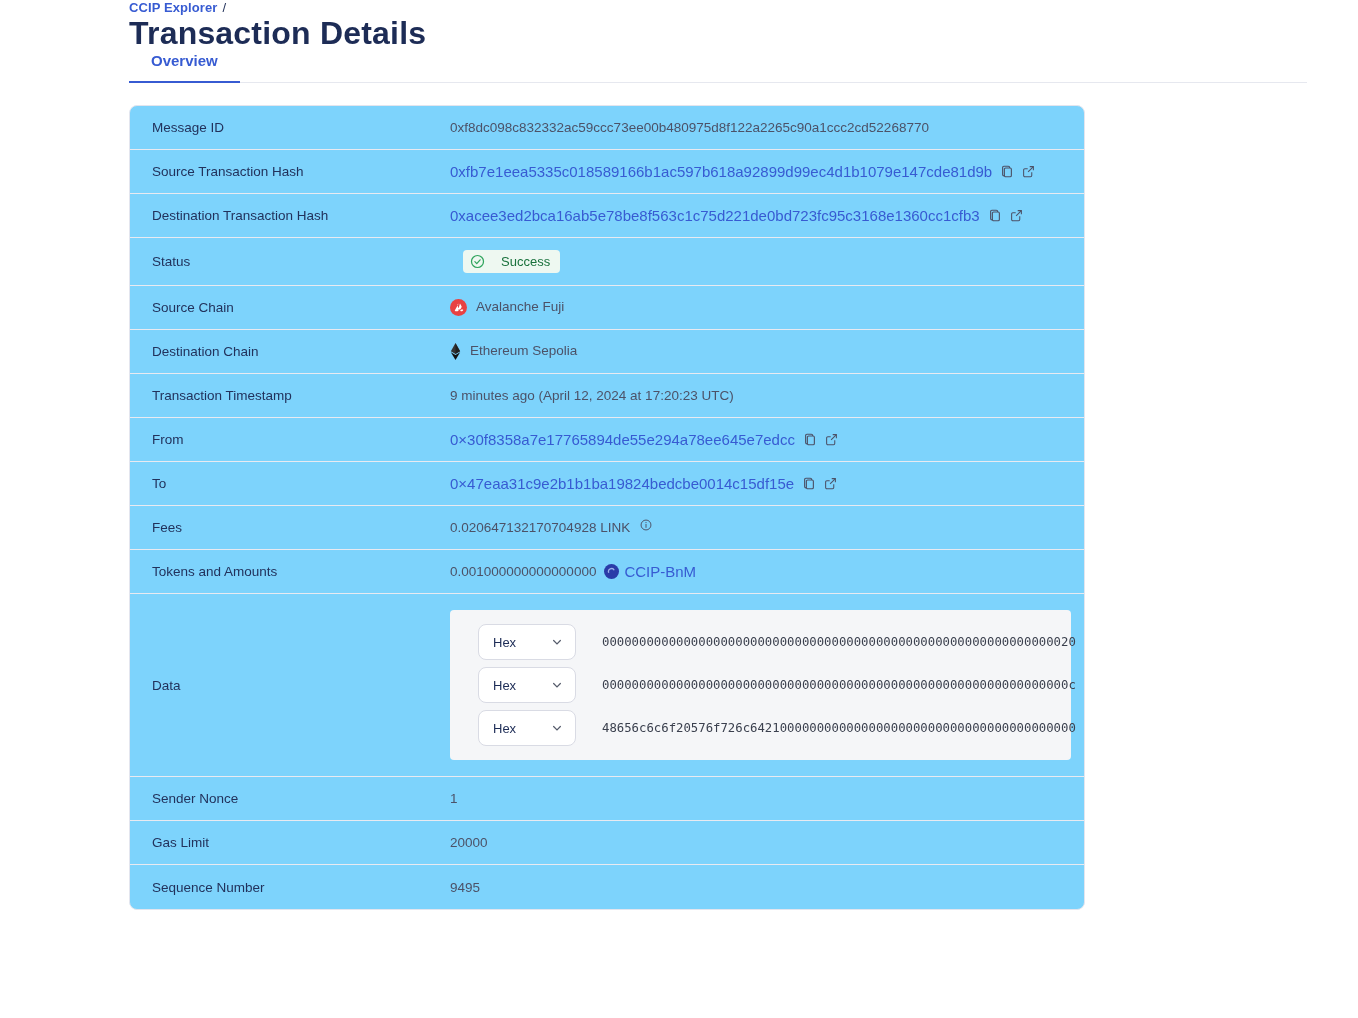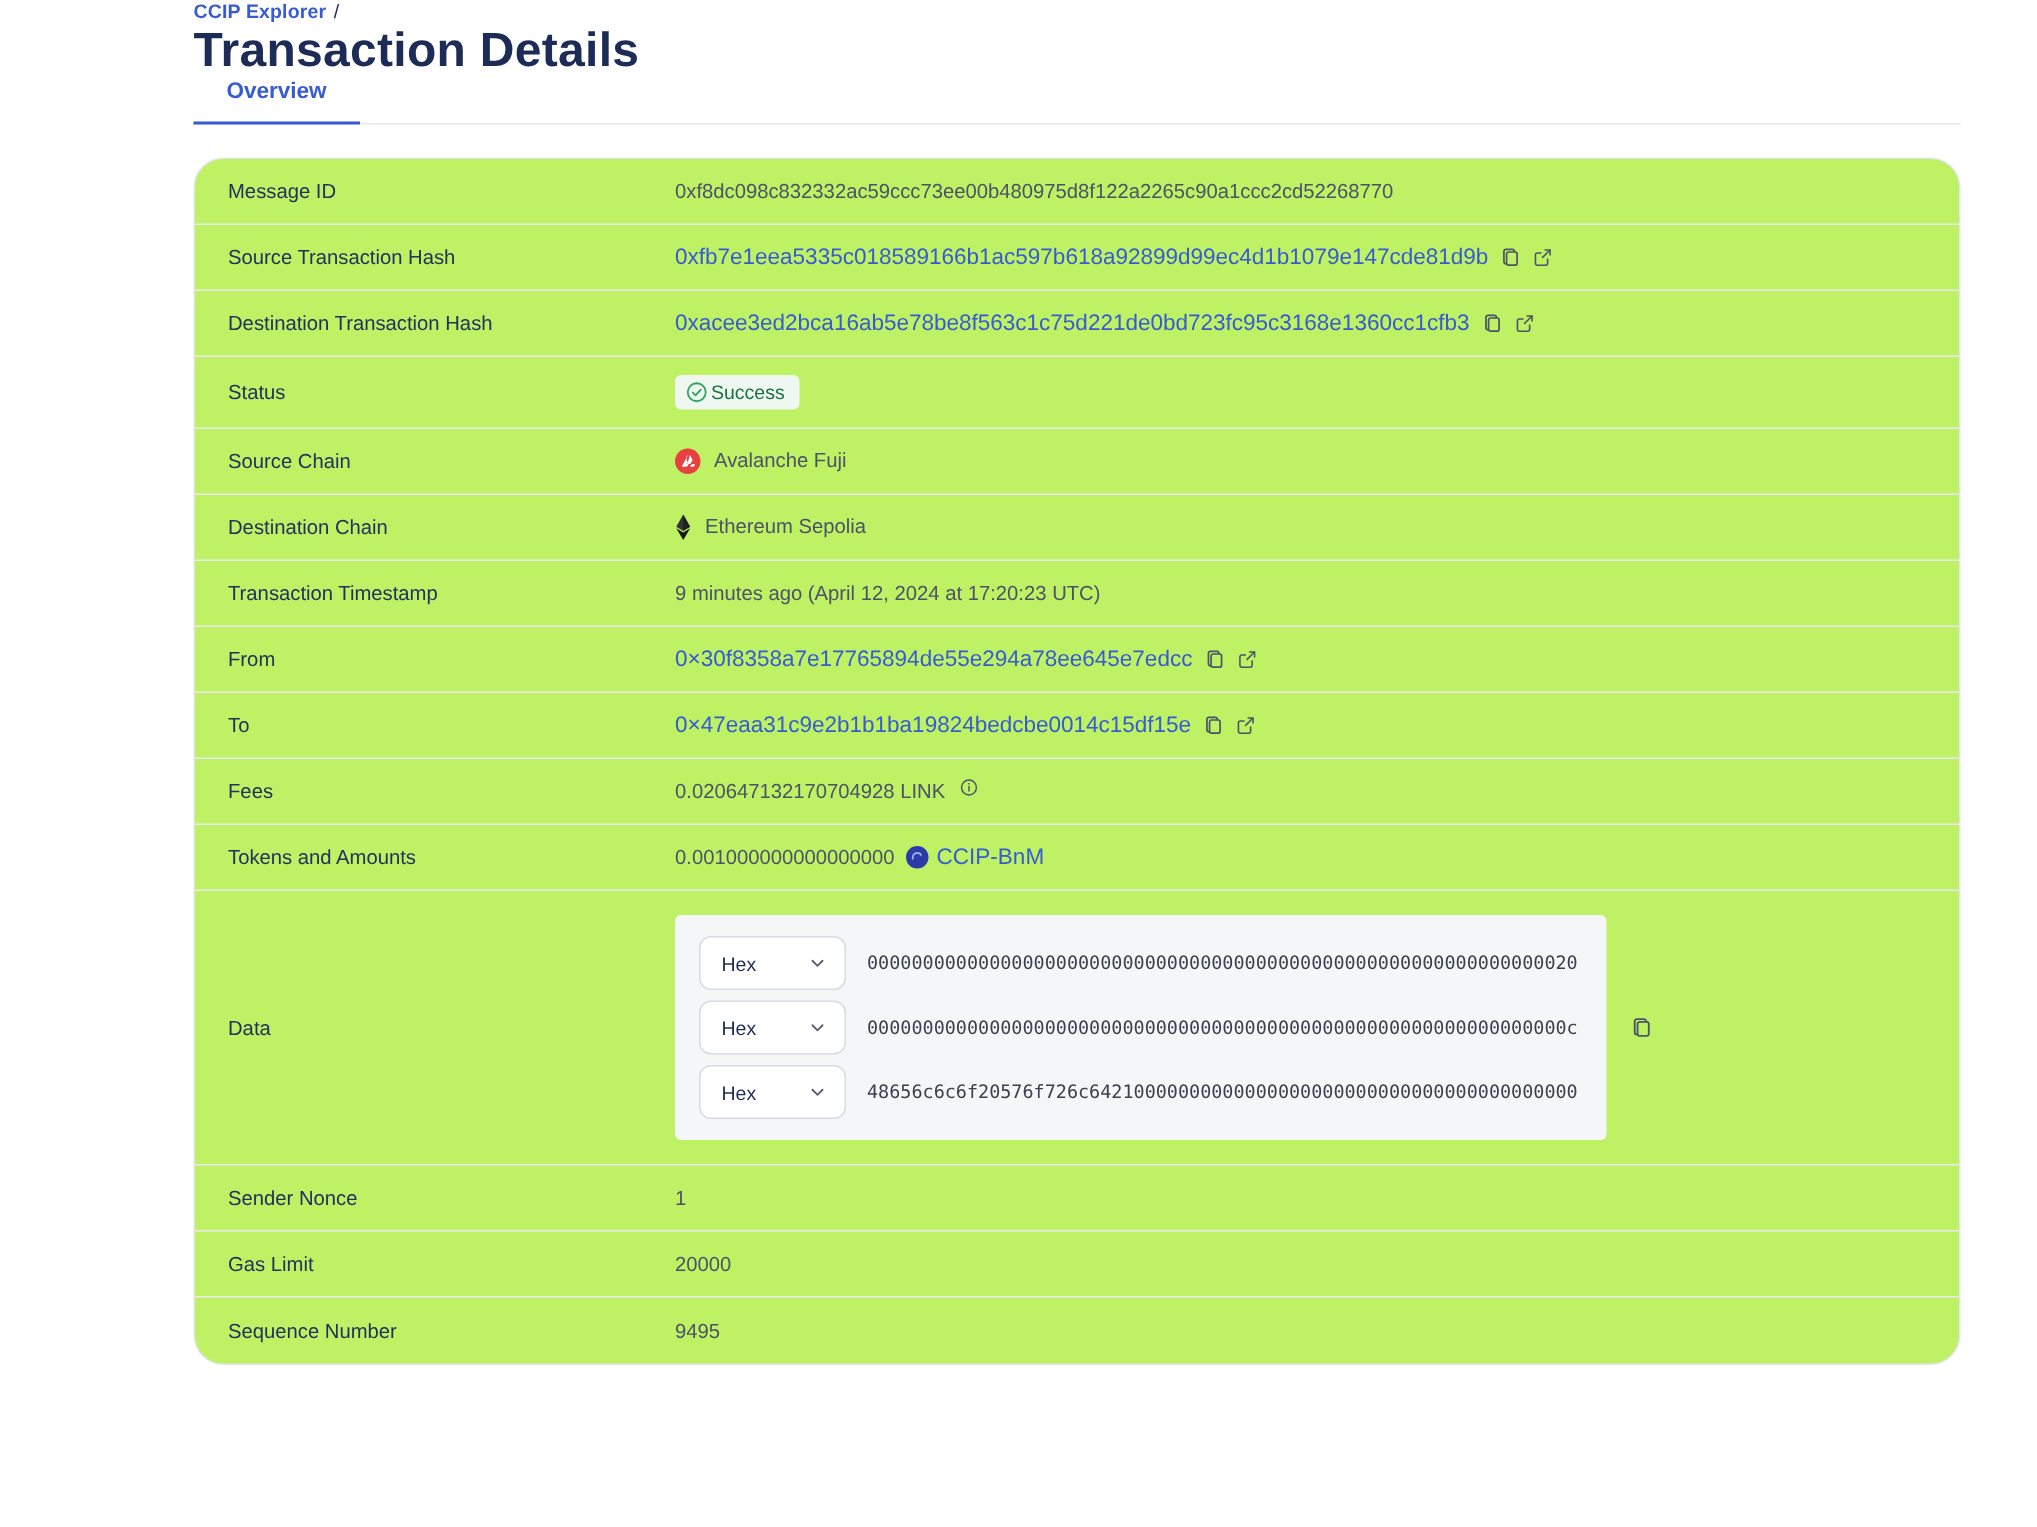--- a/index.html
+++ b/index.html
@@ -27,65 +27,65 @@
   .tab {
     display: inline-block; padding: 0 22px 14px 22px; min-width: 107px; text-align: center;
     font-size: 15px; font-weight: 600; color: #375bd2; cursor: pointer; position: relative;
   }
   .tab.active::after {
     content: ""; position: absolute; left: 0; right: 0; bottom: 0; height: 2px; background: #375bd2; z-index: 2;
   }
 
   
   .card {
-    margin-top: 22px; width: 1178px;
-    border: 1px solid #e3e5ee; border-radius: 20px;
-    background: #bef264;
+    margin-top: 22px; width: 956px;
+    border: 1px solid #e3e5ee; border-radius: 8px;
+    background: #7dd3fc;
     overflow: hidden;
   }
   .row {
     display: flex; align-items: center;
     min-height: 44px;
     border-bottom: 1px solid #e9eaf1;
     padding: 0 22px;
   }
   .row:last-child { border-bottom: none; }
   .row-label { width: 298px; flex: 0 0 298px; font-size: 13.5px; color: #22325c; }
   .row-value { font-size: 13.5px; color: #4c5268; display: flex; align-items: center; gap: 8px; }
   a.hash-link, a.token-link { color: #375bd2; text-decoration: none; cursor: pointer; font-size: 15px; }
 
   .icon-btn { display: inline-flex; align-items: center; justify-content: center; cursor: pointer; background: none; border: none; padding: 0; }
   .icon-btn svg { display: block; }
 
   
   .badge {
-    display: inline-flex; align-items: center; gap: 2px;
+    display: inline-flex; align-items: center; gap: 16px;
     background: #eef8f1; border-radius: 4px;
     padding: 4px 10px 4px 7px;
-    font-size: 13px; color: #19713c; font-weight: 400;
+    font-size: 13px; color: #19713c; font-weight: 400; margin-left: 13px;
   }
 
   .chain { display: inline-flex; align-items: flex-start; gap: 9px; color: #4c5268; font-size: 13.5px; }
   .avax-circle {
     width: 17px; height: 17px; border-radius: 50%; background: #e84142;
     display: inline-flex; align-items: center; justify-content: center;
   }
   .token-circle {
     width: 15px; height: 15px; border-radius: 50%; background: #2a3ba8;
     display: inline-flex; align-items: center; justify-content: center;
   }
 
   
   .row.data-row { align-items: center; padding-top: 16px; padding-bottom: 16px; }
   .data-box {
     background: #f5f6f8; border-radius: 4px;
     width: 621px; padding: 14px 16px;
     display: flex; flex-direction: column; gap: 7px;
   }
-  .data-line { display: flex; align-items: center; gap: 14px; }
+  .data-line { display: flex; align-items: center; gap: 26px; margin-left: 12px; }
   .format-select {
     width: 98px; height: 36px; background: #fff;
     border: 1px solid #d9dbe4; border-radius: 8px;
     display: inline-flex; align-items: center; justify-content: space-between;
     padding: 0 12px 0 14px; cursor: pointer;
     font-size: 13px; color: #1d2c56; flex: 0 0 98px;
   }
   .hex-text {
     font-family: "DejaVu Sans Mono", monospace;
     font-size: 12.3px; color: #3b404e; white-space: nowrap; letter-spacing: 0;

